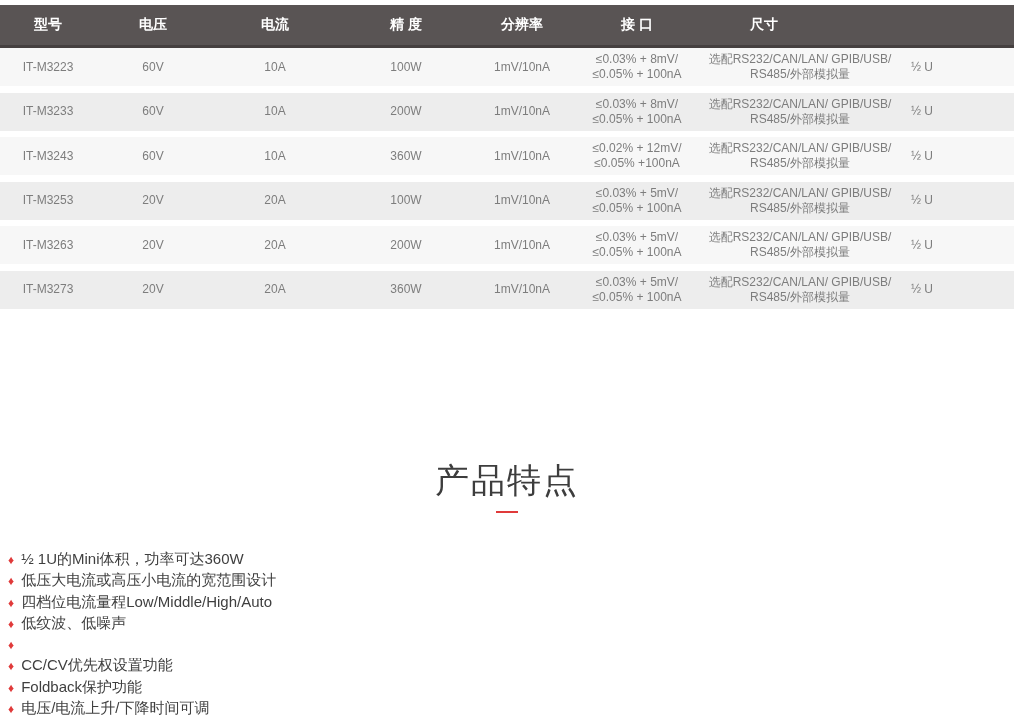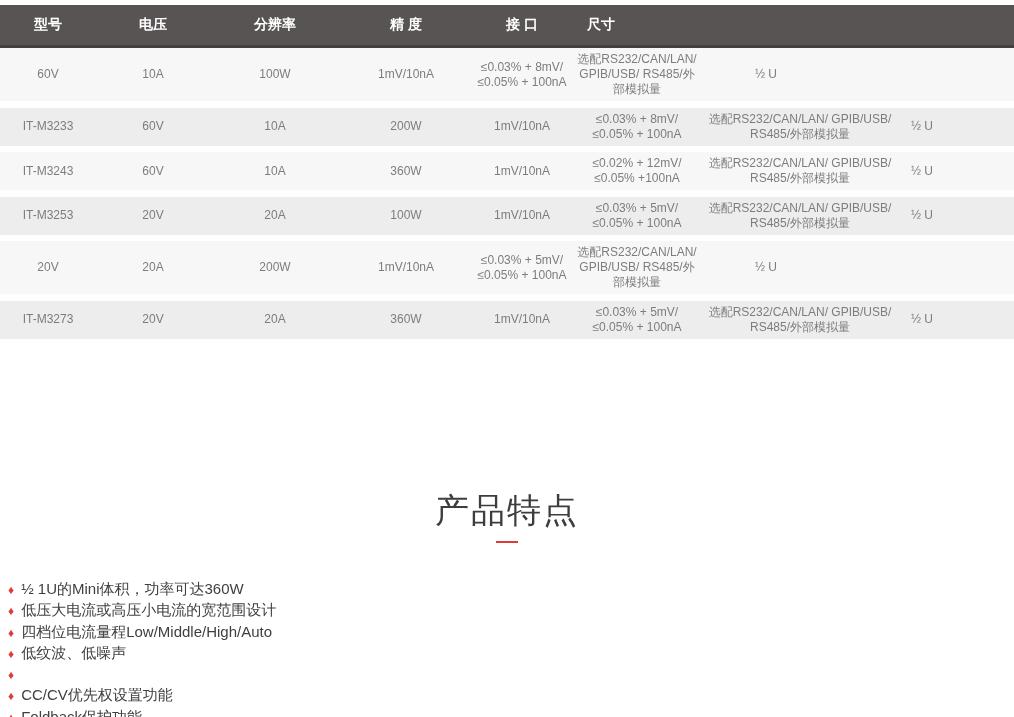--- a/index.html
+++ b/index.html
@@ -92,27 +92,29 @@
 </style>
 </head>
 <body>
 
 <div class="page">
 
   <div class="spec-table">
     <div class="t-head">
         <div class="hcell">型号</div>
         <div class="hcell">电压</div>
+        <div class="hcell">电流</div>
+        <div class="hcell">精 度</div>
         <div class="hcell">分辨率</div>
-        <div class="hcell">精 度</div>
         <div class="hcell">接 口</div>
         <div class="hcell">尺寸</div>
       </div>
     <div class="t-body">
         <div class="t-row">
+          <div class="cell">IT-M3223</div>
           <div class="cell">60V</div>
           <div class="cell">10A</div>
           <div class="cell">100W</div>
           <div class="cell">1mV/10nA</div>
           <div class="cell">≤0.03% + 8mV/≤0.05% + 100nA</div>
           <div class="cell">选配RS232/CAN/LAN/ GPIB/USB/ RS485/外部模拟量</div>
           <div class="cell">½ U</div>
         </div>
         <div class="t-row">
           <div class="cell">IT-M3233</div>
@@ -138,20 +140,21 @@
           <div class="cell">IT-M3253</div>
           <div class="cell">20V</div>
           <div class="cell">20A</div>
           <div class="cell">100W</div>
           <div class="cell">1mV/10nA</div>
           <div class="cell">≤0.03% + 5mV/≤0.05% + 100nA</div>
           <div class="cell">选配RS232/CAN/LAN/ GPIB/USB/ RS485/外部模拟量</div>
           <div class="cell">½ U</div>
         </div>
         <div class="t-row">
+          <div class="cell">IT-M3263</div>
           <div class="cell">20V</div>
           <div class="cell">20A</div>
           <div class="cell">200W</div>
           <div class="cell">1mV/10nA</div>
           <div class="cell">≤0.03% + 5mV/≤0.05% + 100nA</div>
           <div class="cell">选配RS232/CAN/LAN/ GPIB/USB/ RS485/外部模拟量</div>
           <div class="cell">½ U</div>
         </div>
         <div class="t-row">
           <div class="cell">IT-M3273</div>

